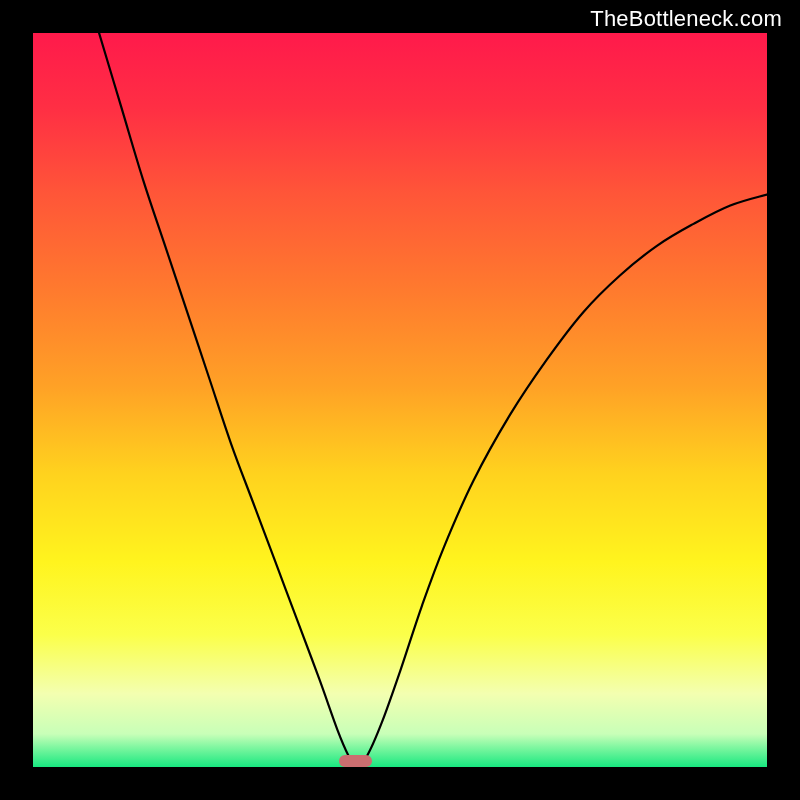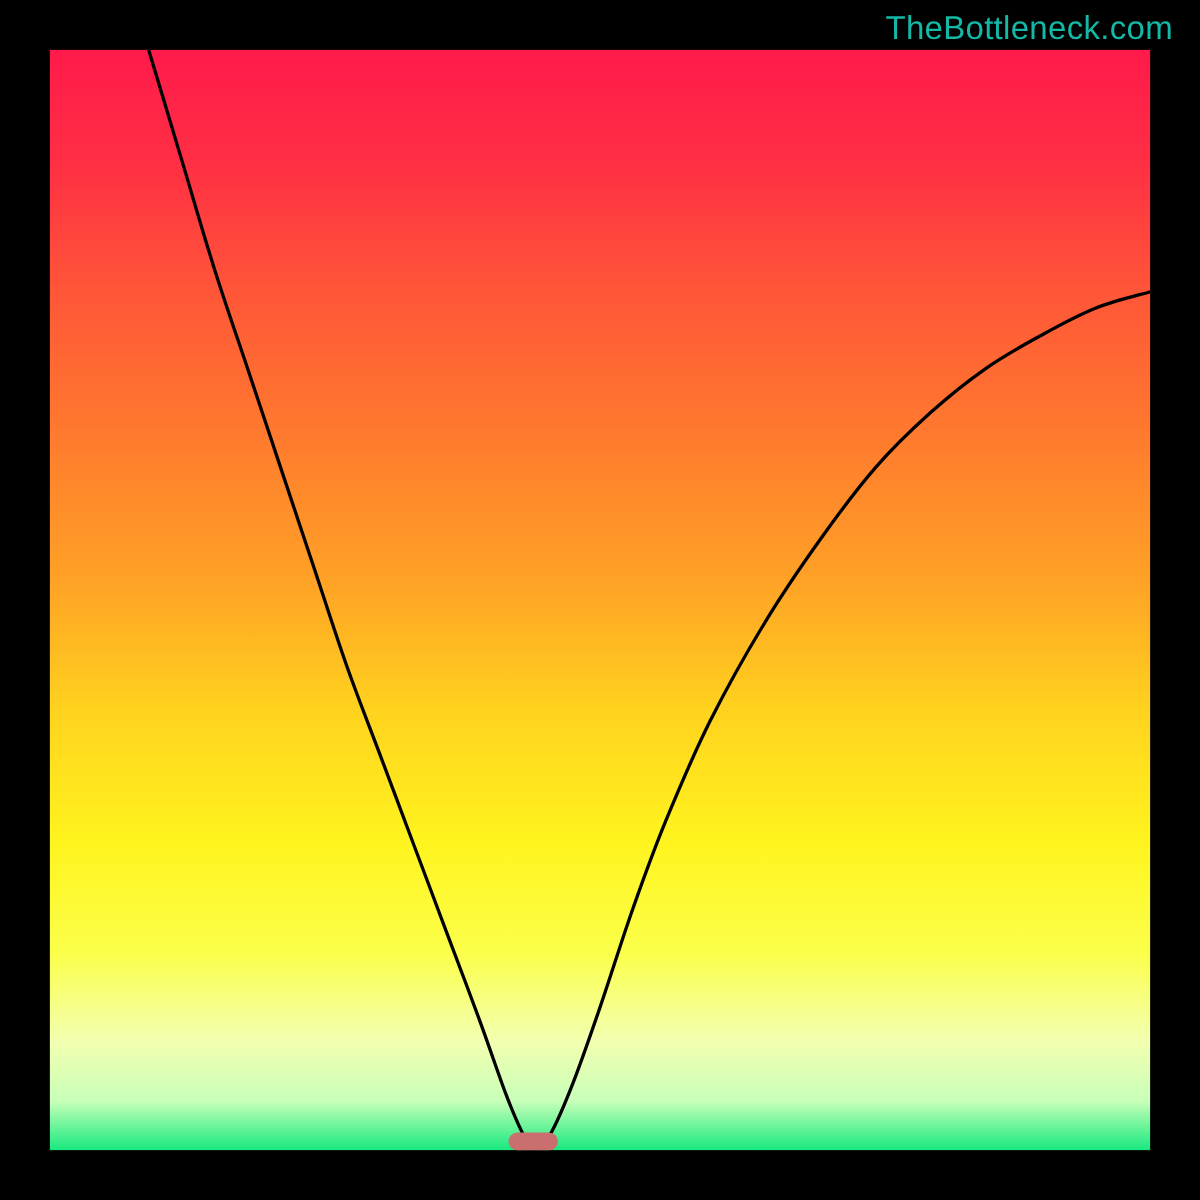--- a/index.html
+++ b/index.html
@@ -35,21 +35,21 @@
   }
   .marker {
     position: absolute;
     background: #cb6e70;
     border-radius: 6px;
   }
   .watermark {
     position: absolute;
     top: 6px;
     right: 18px;
-    color: #14b8a6;
+    color: #ffffff;
     font-size: 22px;
     letter-spacing: 0.2px;
     font-weight: 400;
   }
 </style>
 </head>
 <body>
 
 <div class="frame">
 

